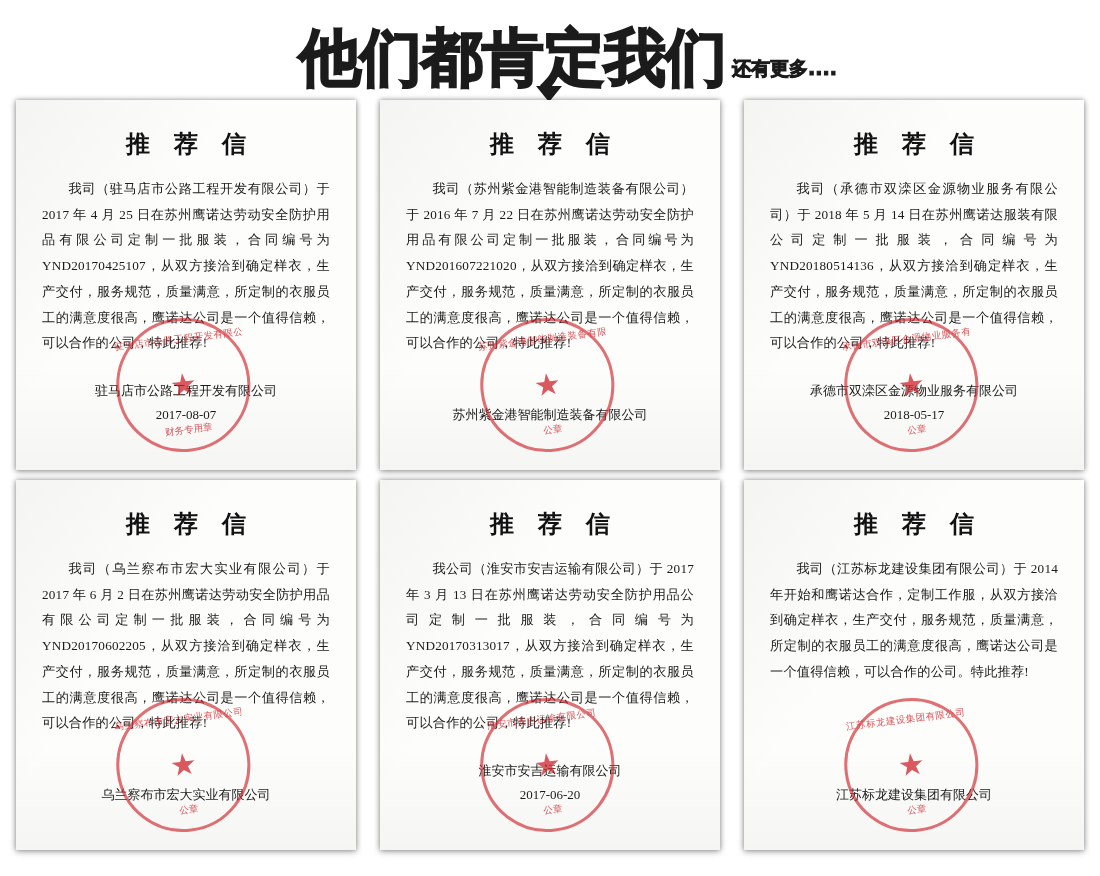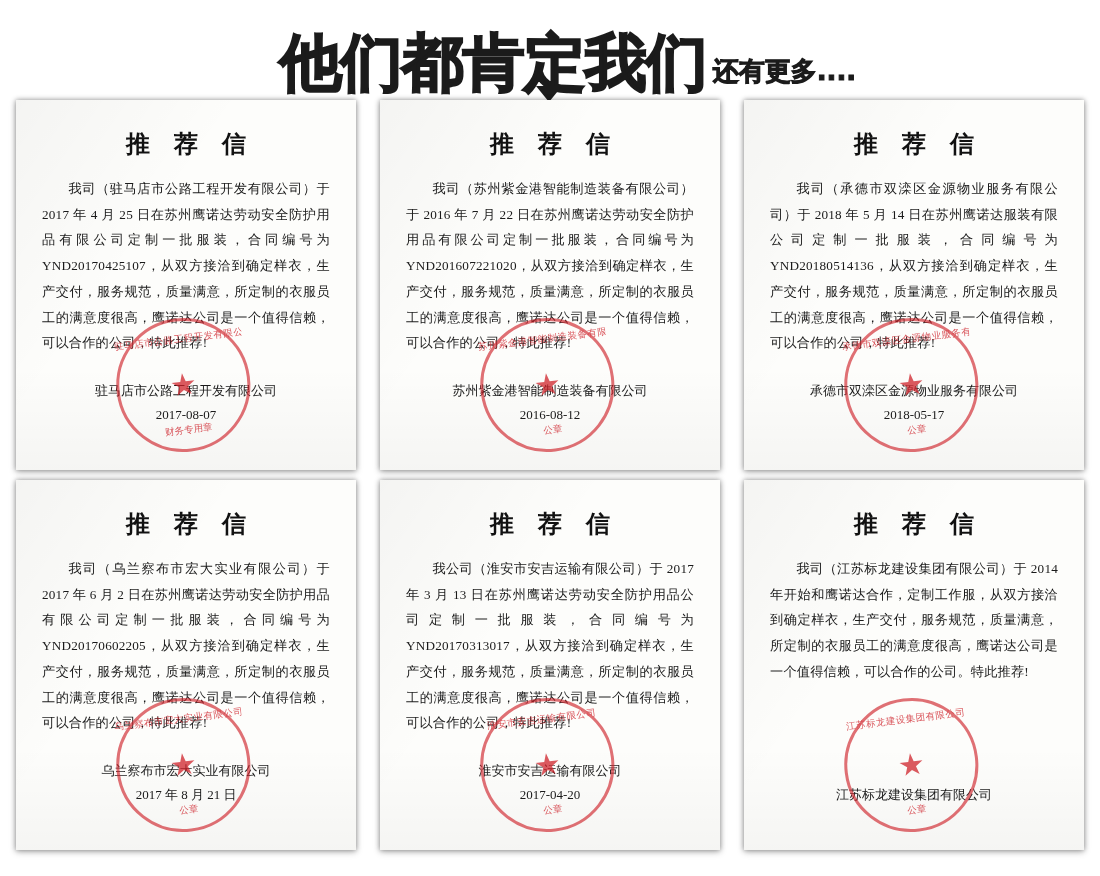--- a/index.html
+++ b/index.html
@@ -25,33 +25,33 @@
     padding-bottom: 2px;
     box-sizing: border-box;
   }
   .header-inner {
     display: flex;
     align-items: baseline;
     gap: 6px;
     transform: translateX(18px);
   }
   .headline {
-    font-family: Liberation Serif, serif;
+    font-family: Liberation Mono, monospace;
     font-weight: 700;
     font-size: 62px;
     line-height: 1;
     letter-spacing: -1px;
     color: #1b1b1b;
     -webkit-text-stroke: 2px #1b1b1b;
     white-space: nowrap;
   }
   .headline-sub {
     font-family: "DejaVu Sans", sans-serif;
     font-weight: 700;
-    font-size: 26px;
+    font-size: 19px;
     line-height: 1;
     color: #1b1b1b;
     -webkit-text-stroke: 1px #1b1b1b;
     white-space: nowrap;
     transform: translateY(-4px);
   }
   .caret {
     position: absolute;
     left: 536px;
     bottom: -6px;
@@ -193,21 +193,20 @@
       <div class="star">★</div>
       <div class="seal-sub">财务专用章</div>
     </div>
   </div>
 
   <div class="card">
     <div class="card-title">推 荐 信</div>
     <div class="card-body">我司（苏州紫金港智能制造装备有限公司）于 2016 年 7 月 22 日在苏州鹰诺达劳动安全防护用品有限公司定制一批服装，合同编号为 YND201607221020，从双方接洽到确定样衣，生产交付，服务规范，质量满意，所定制的衣服员工的满意度很高，鹰诺达公司是一个值得信赖，可以合作的公司，特此推荐!</div>
     <div class="card-footer">
       <span class="company">苏州紫金港智能制造装备有限公司</span>
-      <span class="date">2016-08-12</span>
     </div>
     <div class="seal">
       <div class="seal-label">苏州紫金港智能制造装备有限公司</div>
       <div class="star">★</div>
       <div class="seal-sub">公章</div>
     </div>
   </div>
 
   <div class="card">
     <div class="card-title">推 荐 信</div>
@@ -221,35 +220,34 @@
       <div class="star">★</div>
       <div class="seal-sub">公章</div>
     </div>
   </div>
 
   <div class="card">
     <div class="card-title">推 荐 信</div>
     <div class="card-body">我司（乌兰察布市宏大实业有限公司）于 2017 年 6 月 2 日在苏州鹰诺达劳动安全防护用品有限公司定制一批服装，合同编号为 YND20170602205，从双方接洽到确定样衣，生产交付，服务规范，质量满意，所定制的衣服员工的满意度很高，鹰诺达公司是一个值得信赖，可以合作的公司，特此推荐!</div>
     <div class="card-footer">
       <span class="company">乌兰察布市宏大实业有限公司</span>
-      <span class="date">2017 年 8 月 21 日</span>
     </div>
     <div class="seal">
       <div class="seal-label">乌兰察布市宏大实业有限公司</div>
       <div class="star">★</div>
       <div class="seal-sub">公章</div>
     </div>
   </div>
 
   <div class="card">
     <div class="card-title">推 荐 信</div>
     <div class="card-body">我公司（淮安市安吉运输有限公司）于 2017 年 3 月 13 日在苏州鹰诺达劳动安全防护用品公司定制一批服装，合同编号为 YND20170313017，从双方接洽到确定样衣，生产交付，服务规范，质量满意，所定制的衣服员工的满意度很高，鹰诺达公司是一个值得信赖，可以合作的公司，特此推荐!</div>
     <div class="card-footer">
       <span class="company">淮安市安吉运输有限公司</span>
-      <span class="date">2017-04-20</span>
+      <span class="date">2017-06-20</span>
     </div>
     <div class="seal">
       <div class="seal-label">淮安市安吉运输有限公司</div>
       <div class="star">★</div>
       <div class="seal-sub">公章</div>
     </div>
   </div>
 
   <div class="card">
     <div class="card-title">推 荐 信</div>

